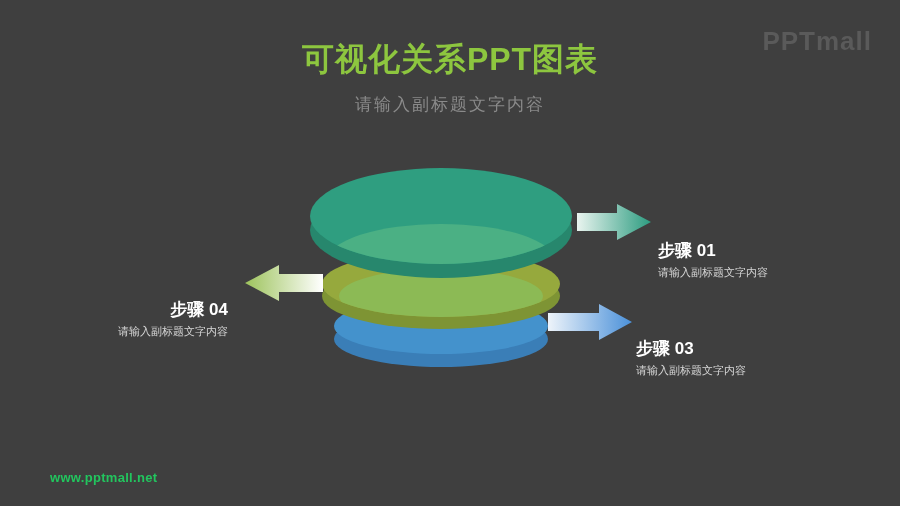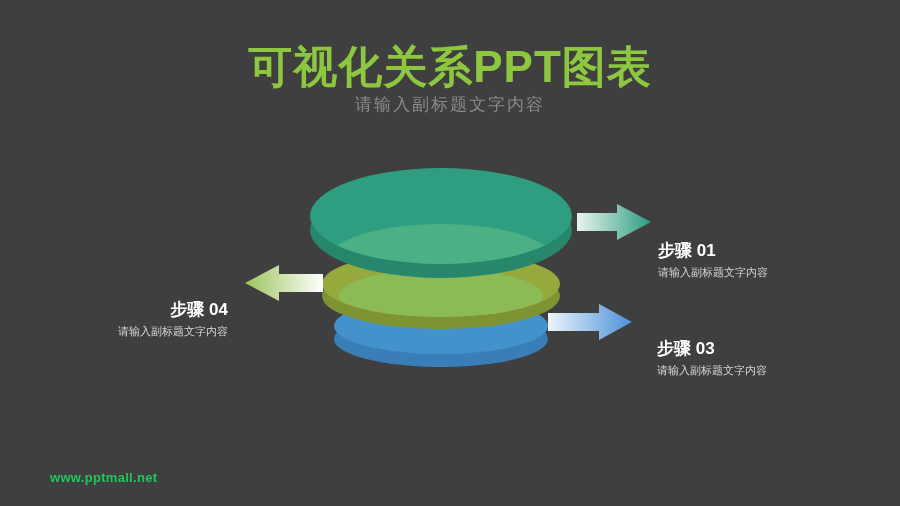--- a/index.html
+++ b/index.html
@@ -3,49 +3,50 @@
 <meta charset="utf-8">
 <style>
   html,body { margin:0; padding:0; background:#2f2f2f; }
   .stage {
     position:relative; width:900px; height:506px; overflow:hidden;
     background:#3f3f3f;
     font-family:"Liberation Sans", sans-serif;
   }
   .title {
     position:absolute; top:38px; left:0; right:0; text-align:center;
-    font-size:44px; font-weight:bold; color:#8dc63f; letter-spacing:1px;
+    font-size:32px; font-weight:bold; color:#8dc63f; letter-spacing:1px;
   }
   .subtitle {
     position:absolute; top:93px; left:0; right:0; text-align:center;
     font-size:17px; color:#8a8a8a; letter-spacing:2px;
   }
   .logo {
     position:absolute; top:26px; right:28px;
     font-size:26px; font-weight:bold; color:#5a5a5a; letter-spacing:1px;
   }
   .svg-layer { position:absolute; left:0; top:0; }
   .step { position:absolute; }
   .step .step-label { font-size:17px; font-weight:bold; color:#ffffff;margin-top:42px; }
   .step .step-desc  { font-size:11px; color:#d6d6d6; margin-top:3px; }
   .step1 { left:658px; top:197px; }
   .step2 { right:672px; top:256px; text-align:right; }
-  .step3 { left:657px; top:295px; }
+  .step3 { left:636px; top:295px; }
   .footer-url {
     position:absolute; left:50px; top:470px;
     font-size:13px; font-weight:bold; color:#22c55e; letter-spacing:0.3px;
   }
 </style>
 </head>
 <body>
 
 <div class="stage">
 
   <div class="title">可视化关系PPT图表</div>
   <div class="subtitle">请输入副标题文字内容</div>
+  <div class="logo">PPTmall</div>
 
   <svg class="svg-layer" width="900" height="506" viewBox="0 0 900 506">
     <defs>
       <linearGradient id="g1" x1="0" y1="0" x2="1" y2="0">
         <stop offset="0" stop-color="#e9f4ef"></stop>
         <stop offset="1" stop-color="#2c9c80"></stop>
       </linearGradient>
       <linearGradient id="g2" x1="0" y1="0" x2="1" y2="0">
         <stop offset="0" stop-color="#9dc35c"></stop>
         <stop offset="1" stop-color="#ffffff"></stop>

